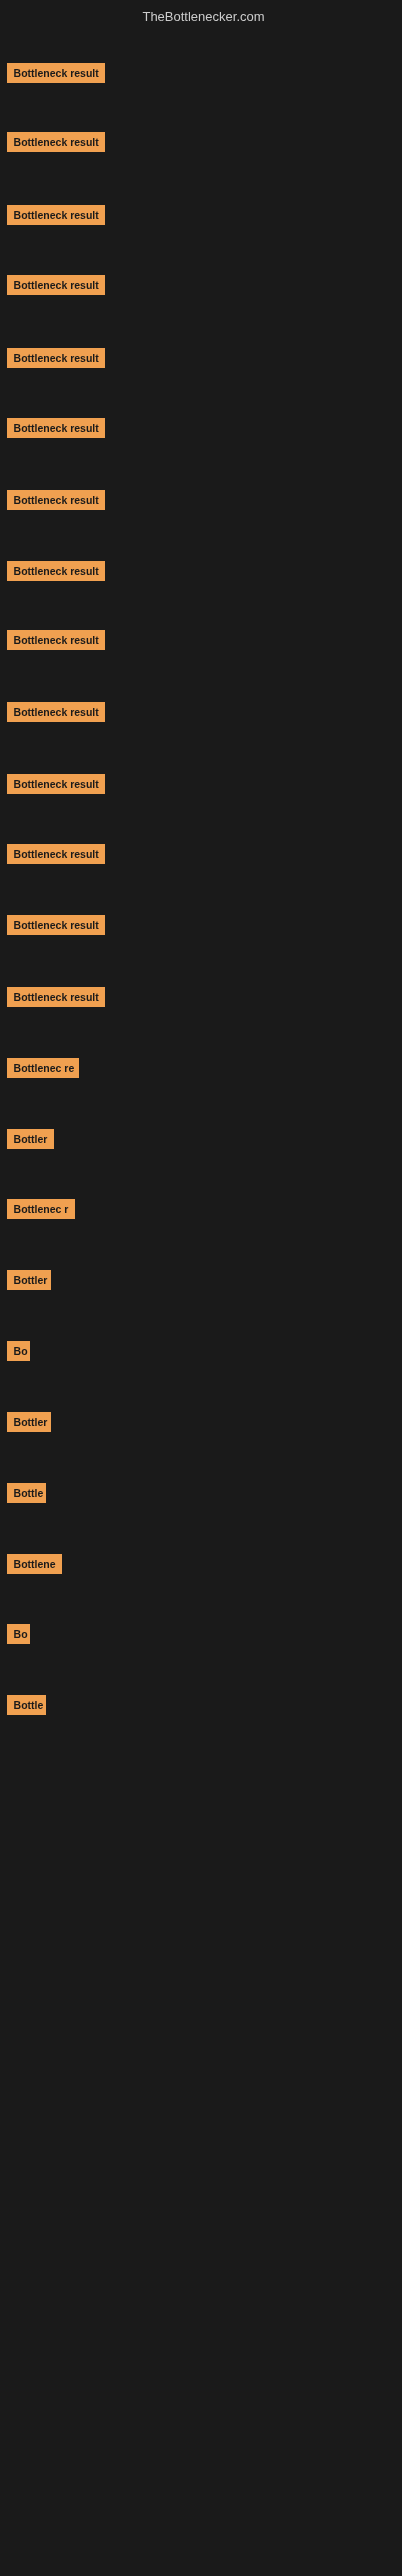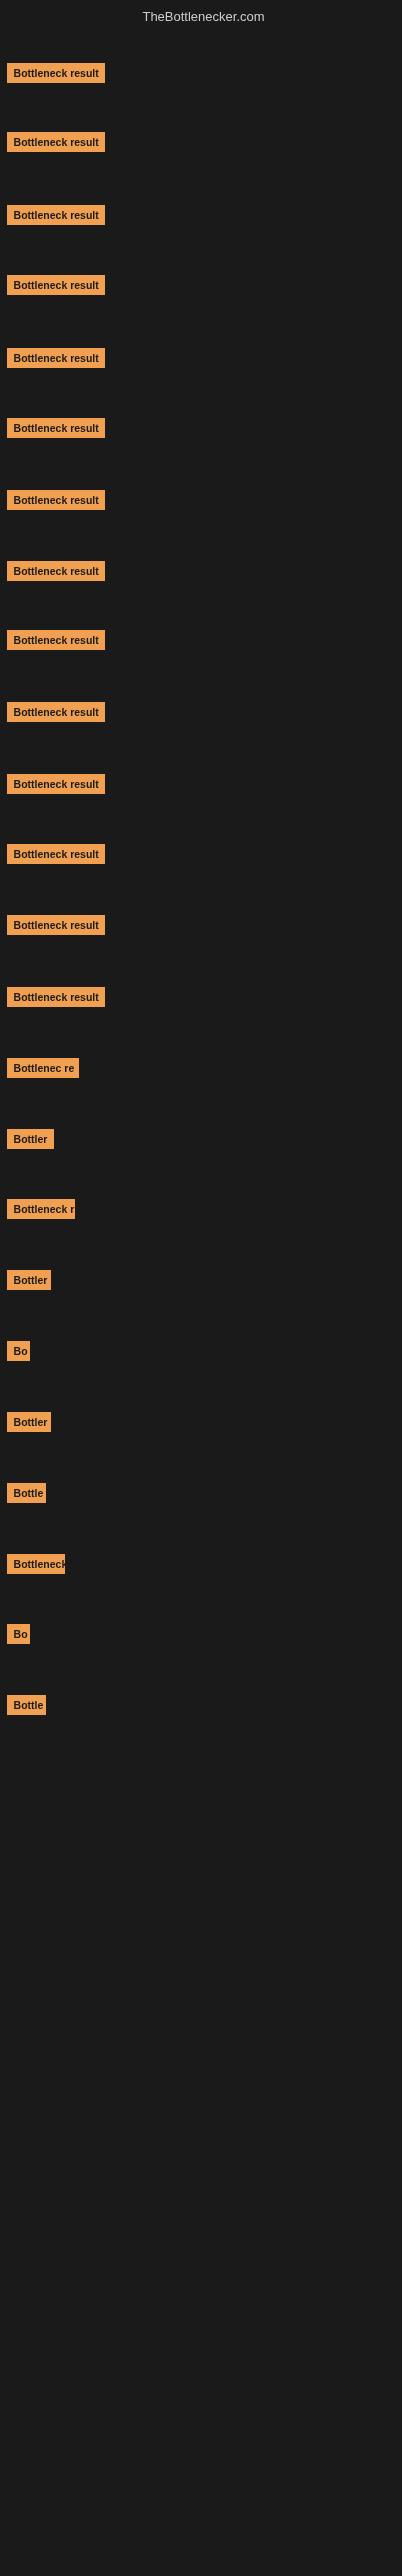--- a/index.html
+++ b/index.html
@@ -39,22 +39,22 @@
     <div style="position: absolute; top: 457px; left: 3.2px; background-color: rgb(240, 160, 80); color: rgb(26, 26, 26); font-size: 10.5px; font-weight: bold; padding: 4px 6.4px; display: inline-block; max-width: 105px; overflow: hidden; white-space: nowrap;">Bottleneck result</div>
     <div style="position: absolute; top: 528px; left: 3.2px; background-color: rgb(240, 160, 80); color: rgb(26, 26, 26); font-size: 10.5px; font-weight: bold; padding: 4px 6.4px; display: inline-block; max-width: 105px; overflow: hidden; white-space: nowrap;">Bottleneck result</div>
     <div style="position: absolute; top: 597px; left: 3.2px; background-color: rgb(240, 160, 80); color: rgb(26, 26, 26); font-size: 10.5px; font-weight: bold; padding: 4px 6.4px; display: inline-block; max-width: 105px; overflow: hidden; white-space: nowrap;">Bottleneck result</div>
     <div style="position: absolute; top: 669px; left: 3.2px; background-color: rgb(240, 160, 80); color: rgb(26, 26, 26); font-size: 10.5px; font-weight: bold; padding: 4px 6.4px; display: inline-block; max-width: 105px; overflow: hidden; white-space: nowrap;">Bottleneck result</div>
     <div style="position: absolute; top: 741px; left: 3.2px; background-color: rgb(240, 160, 80); color: rgb(26, 26, 26); font-size: 10.5px; font-weight: bold; padding: 4px 6.4px; display: inline-block; max-width: 105px; overflow: hidden; white-space: nowrap;">Bottleneck result</div>
     <div style="position: absolute; top: 811px; left: 3.2px; background-color: rgb(240, 160, 80); color: rgb(26, 26, 26); font-size: 10.5px; font-weight: bold; padding: 4px 6.4px; display: inline-block; max-width: 105px; overflow: hidden; white-space: nowrap;">Bottleneck result</div>
     <div style="position: absolute; top: 882px; left: 3.2px; background-color: rgb(240, 160, 80); color: rgb(26, 26, 26); font-size: 10.5px; font-weight: bold; padding: 4px 6.4px; display: inline-block; max-width: 105px; overflow: hidden; white-space: nowrap;">Bottleneck result</div>
     <div style="position: absolute; top: 954px; left: 3.2px; background-color: rgb(240, 160, 80); color: rgb(26, 26, 26); font-size: 10.5px; font-weight: bold; padding: 4px 6.4px; display: inline-block; max-width: 105px; overflow: hidden; white-space: nowrap;">Bottleneck result</div>
     <div style="position: absolute; top: 1025px; left: 3.2px; background-color: rgb(240, 160, 80); color: rgb(26, 26, 26); font-size: 10.5px; font-weight: bold; padding: 4px 6.4px; display: inline-block; max-width: 72px; overflow: hidden; white-space: nowrap;">Bottlenec re</div>
     <div style="position: absolute; top: 1096px; left: 3.2px; background-color: rgb(240, 160, 80); color: rgb(26, 26, 26); font-size: 10.5px; font-weight: bold; padding: 4px 6.4px; display: inline-block; max-width: 56px; overflow: hidden; white-space: nowrap;">Bottler</div>
-    <div style="position: absolute; top: 1166px; left: 3.2px; background-color: rgb(240, 160, 80); color: rgb(26, 26, 26); font-size: 10.5px; font-weight: bold; padding: 4px 6.4px; display: inline-block; max-width: 68px; overflow: hidden; white-space: nowrap;">Bottleneck r</div>
+    <div style="position: absolute; top: 1166px; left: 3.2px; background-color: rgb(240, 160, 80); color: rgb(26, 26, 26); font-size: 10.5px; font-weight: bold; padding: 4px 6.4px; display: inline-block; max-width: 68px; overflow: hidden; white-space: nowrap;">Bottlenec r</div>
     <div style="position: absolute; top: 1237px; left: 3.2px; background-color: rgb(240, 160, 80); color: rgb(26, 26, 26); font-size: 10.5px; font-weight: bold; padding: 4px 6.4px; display: inline-block; max-width: 44px; overflow: hidden; white-space: nowrap;">Bottler</div>
     <div style="position: absolute; top: 1308px; left: 3.2px; background-color: rgb(240, 160, 80); color: rgb(26, 26, 26); font-size: 10.5px; font-weight: bold; padding: 4px 6.4px; display: inline-block; max-width: 22.5px; overflow: hidden; white-space: nowrap;">Bo</div>
     <div style="position: absolute; top: 1379px; left: 3.2px; background-color: rgb(240, 160, 80); color: rgb(26, 26, 26); font-size: 10.5px; font-weight: bold; padding: 4px 6.4px; display: inline-block; max-width: 44px; overflow: hidden; white-space: nowrap;">Bottler</div>
     <div style="position: absolute; top: 1450px; left: 3.2px; background-color: rgb(240, 160, 80); color: rgb(26, 26, 26); font-size: 10.5px; font-weight: bold; padding: 4px 6.4px; display: inline-block; max-width: 39px; overflow: hidden; white-space: nowrap;">Bottle</div>
-    <div style="position: absolute; top: 1521px; left: 3.2px; background-color: rgb(240, 160, 80); color: rgb(26, 26, 26); font-size: 10.5px; font-weight: bold; padding: 4px 6.4px; display: inline-block; max-width: 58px; overflow: hidden; white-space: nowrap;">Bottleneck</div>
+    <div style="position: absolute; top: 1521px; left: 3.2px; background-color: rgb(240, 160, 80); color: rgb(26, 26, 26); font-size: 10.5px; font-weight: bold; padding: 4px 6.4px; display: inline-block; max-width: 58px; overflow: hidden; white-space: nowrap;">Bottlene</div>
     <div style="position: absolute; top: 1591px; left: 3.2px; background-color: rgb(240, 160, 80); color: rgb(26, 26, 26); font-size: 10.5px; font-weight: bold; padding: 4px 6.4px; display: inline-block; max-width: 22.5px; overflow: hidden; white-space: nowrap;">Bo</div>
     <div style="position: absolute; top: 1662px; left: 3.2px; background-color: rgb(240, 160, 80); color: rgb(26, 26, 26); font-size: 10.5px; font-weight: bold; padding: 4px 6.4px; display: inline-block; max-width: 39px; overflow: hidden; white-space: nowrap;">Bottle</div>
   </div>
 
 
 </body></html>

